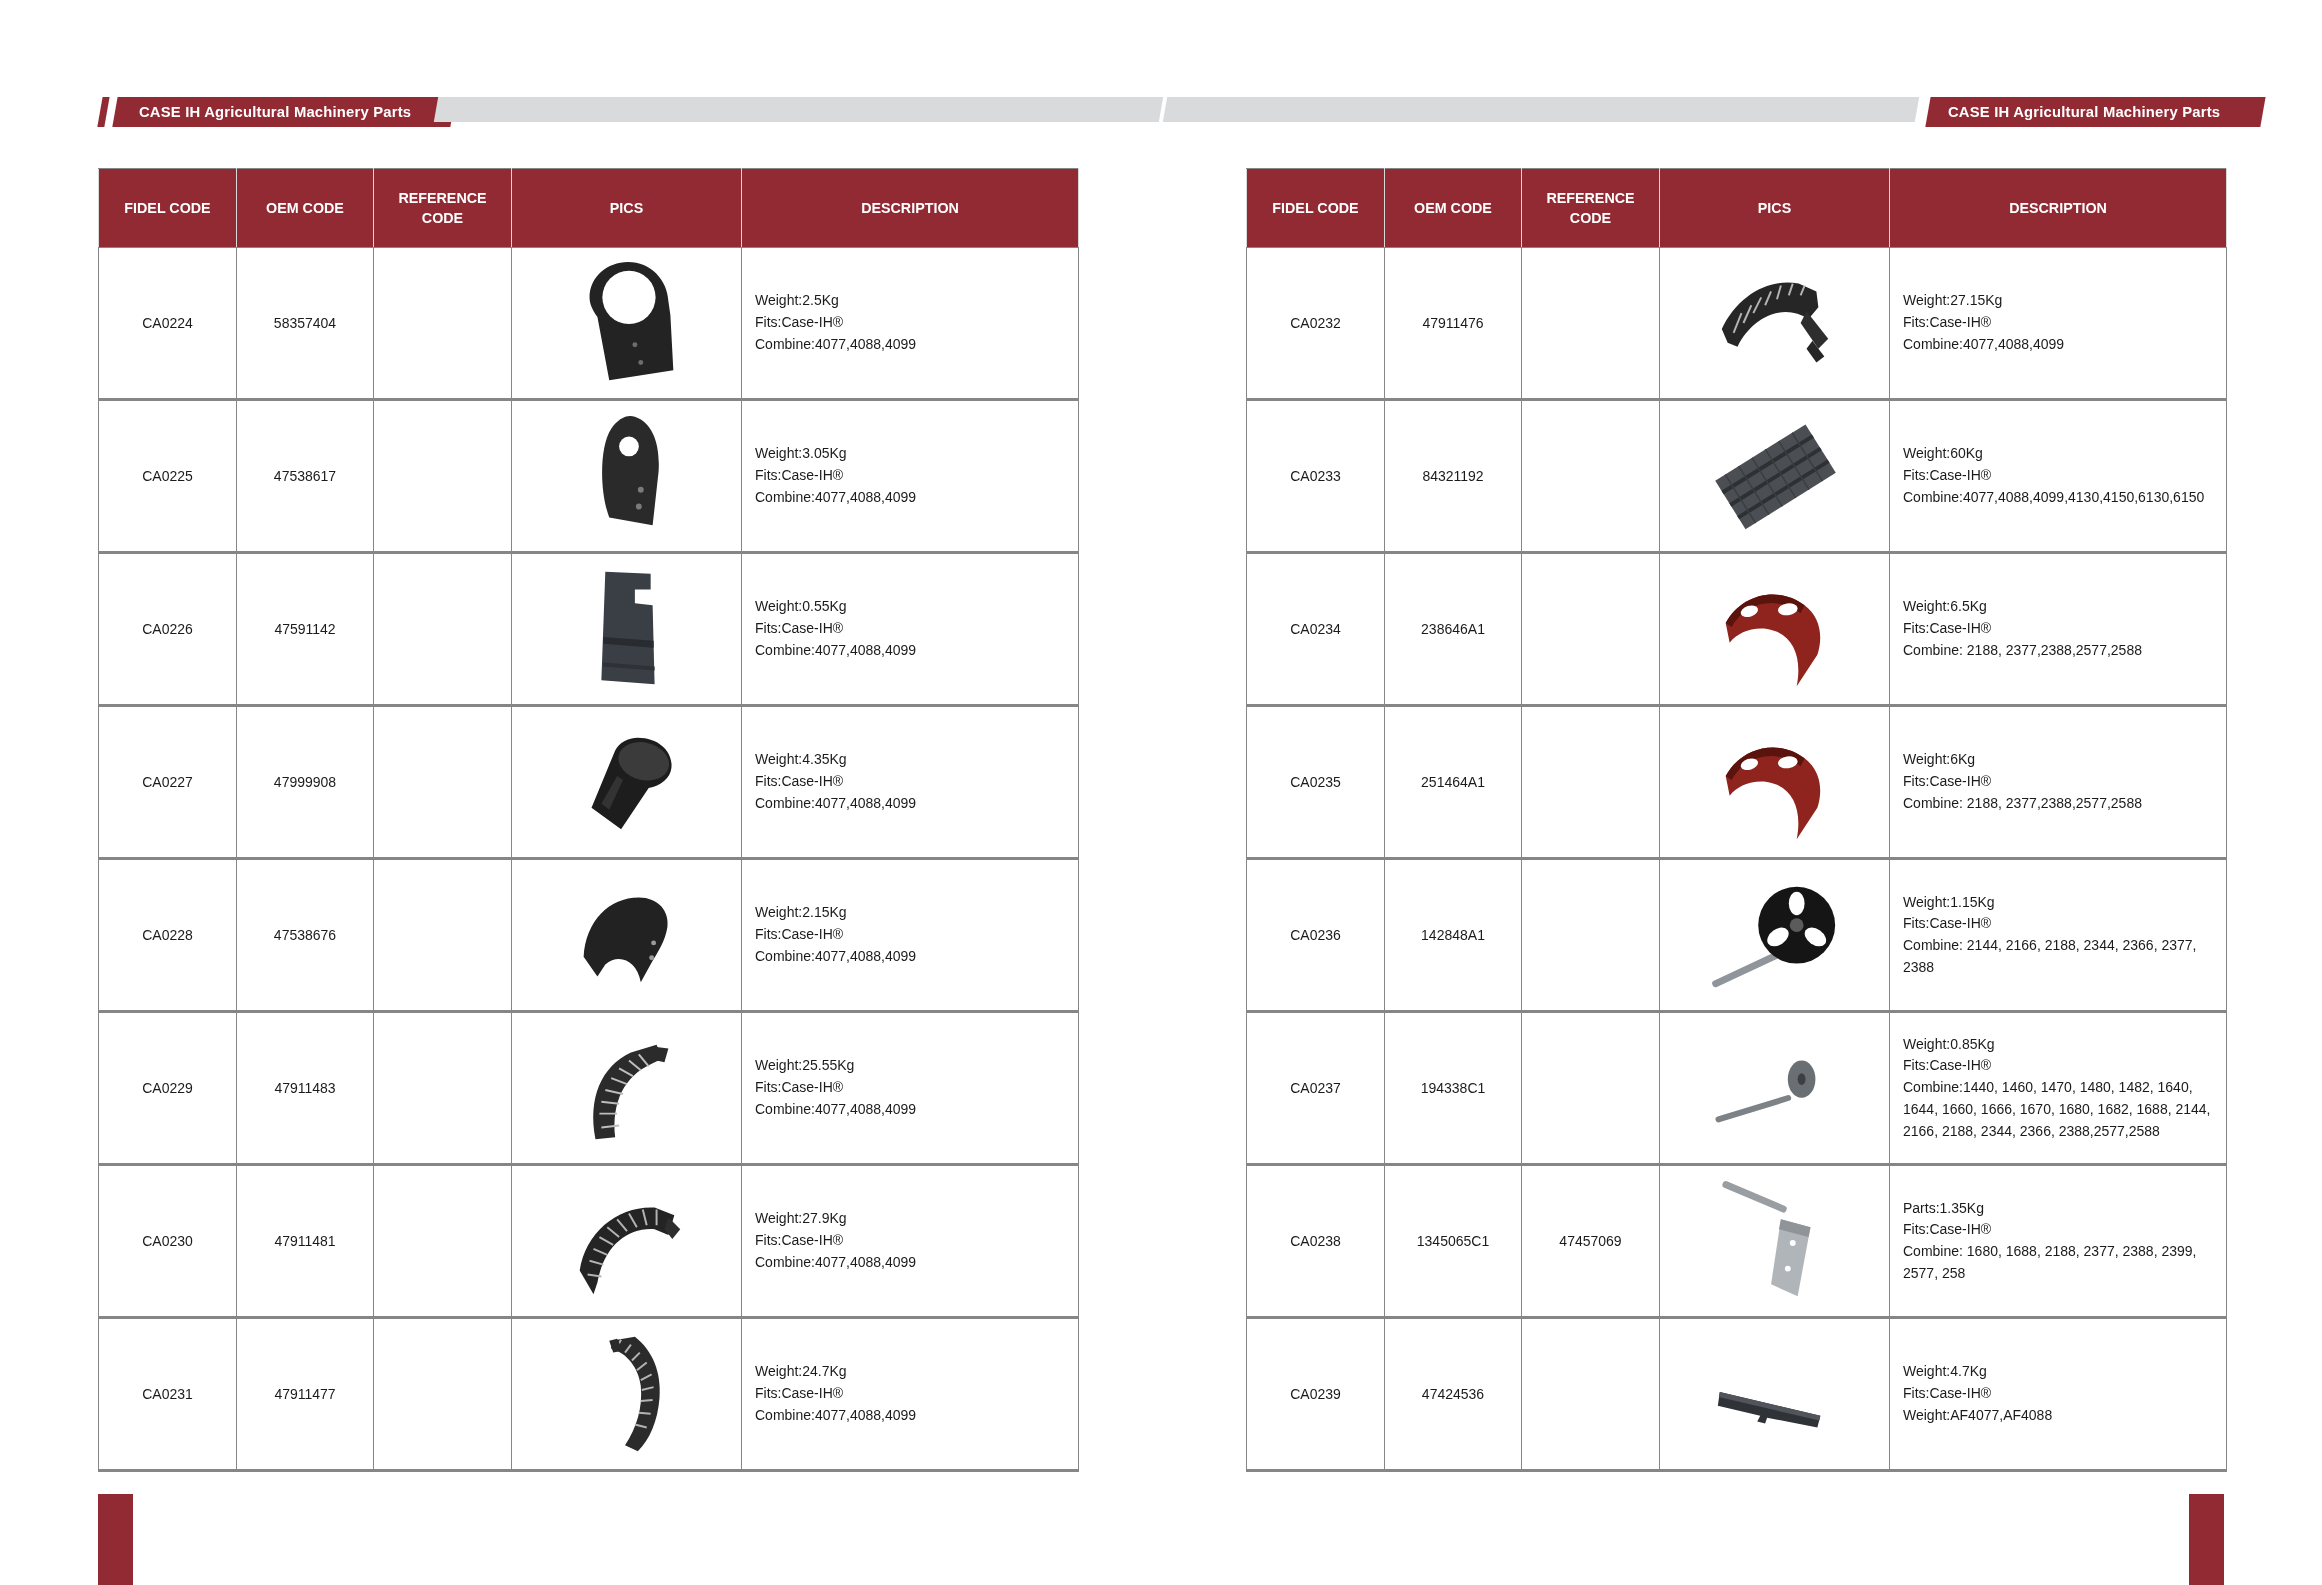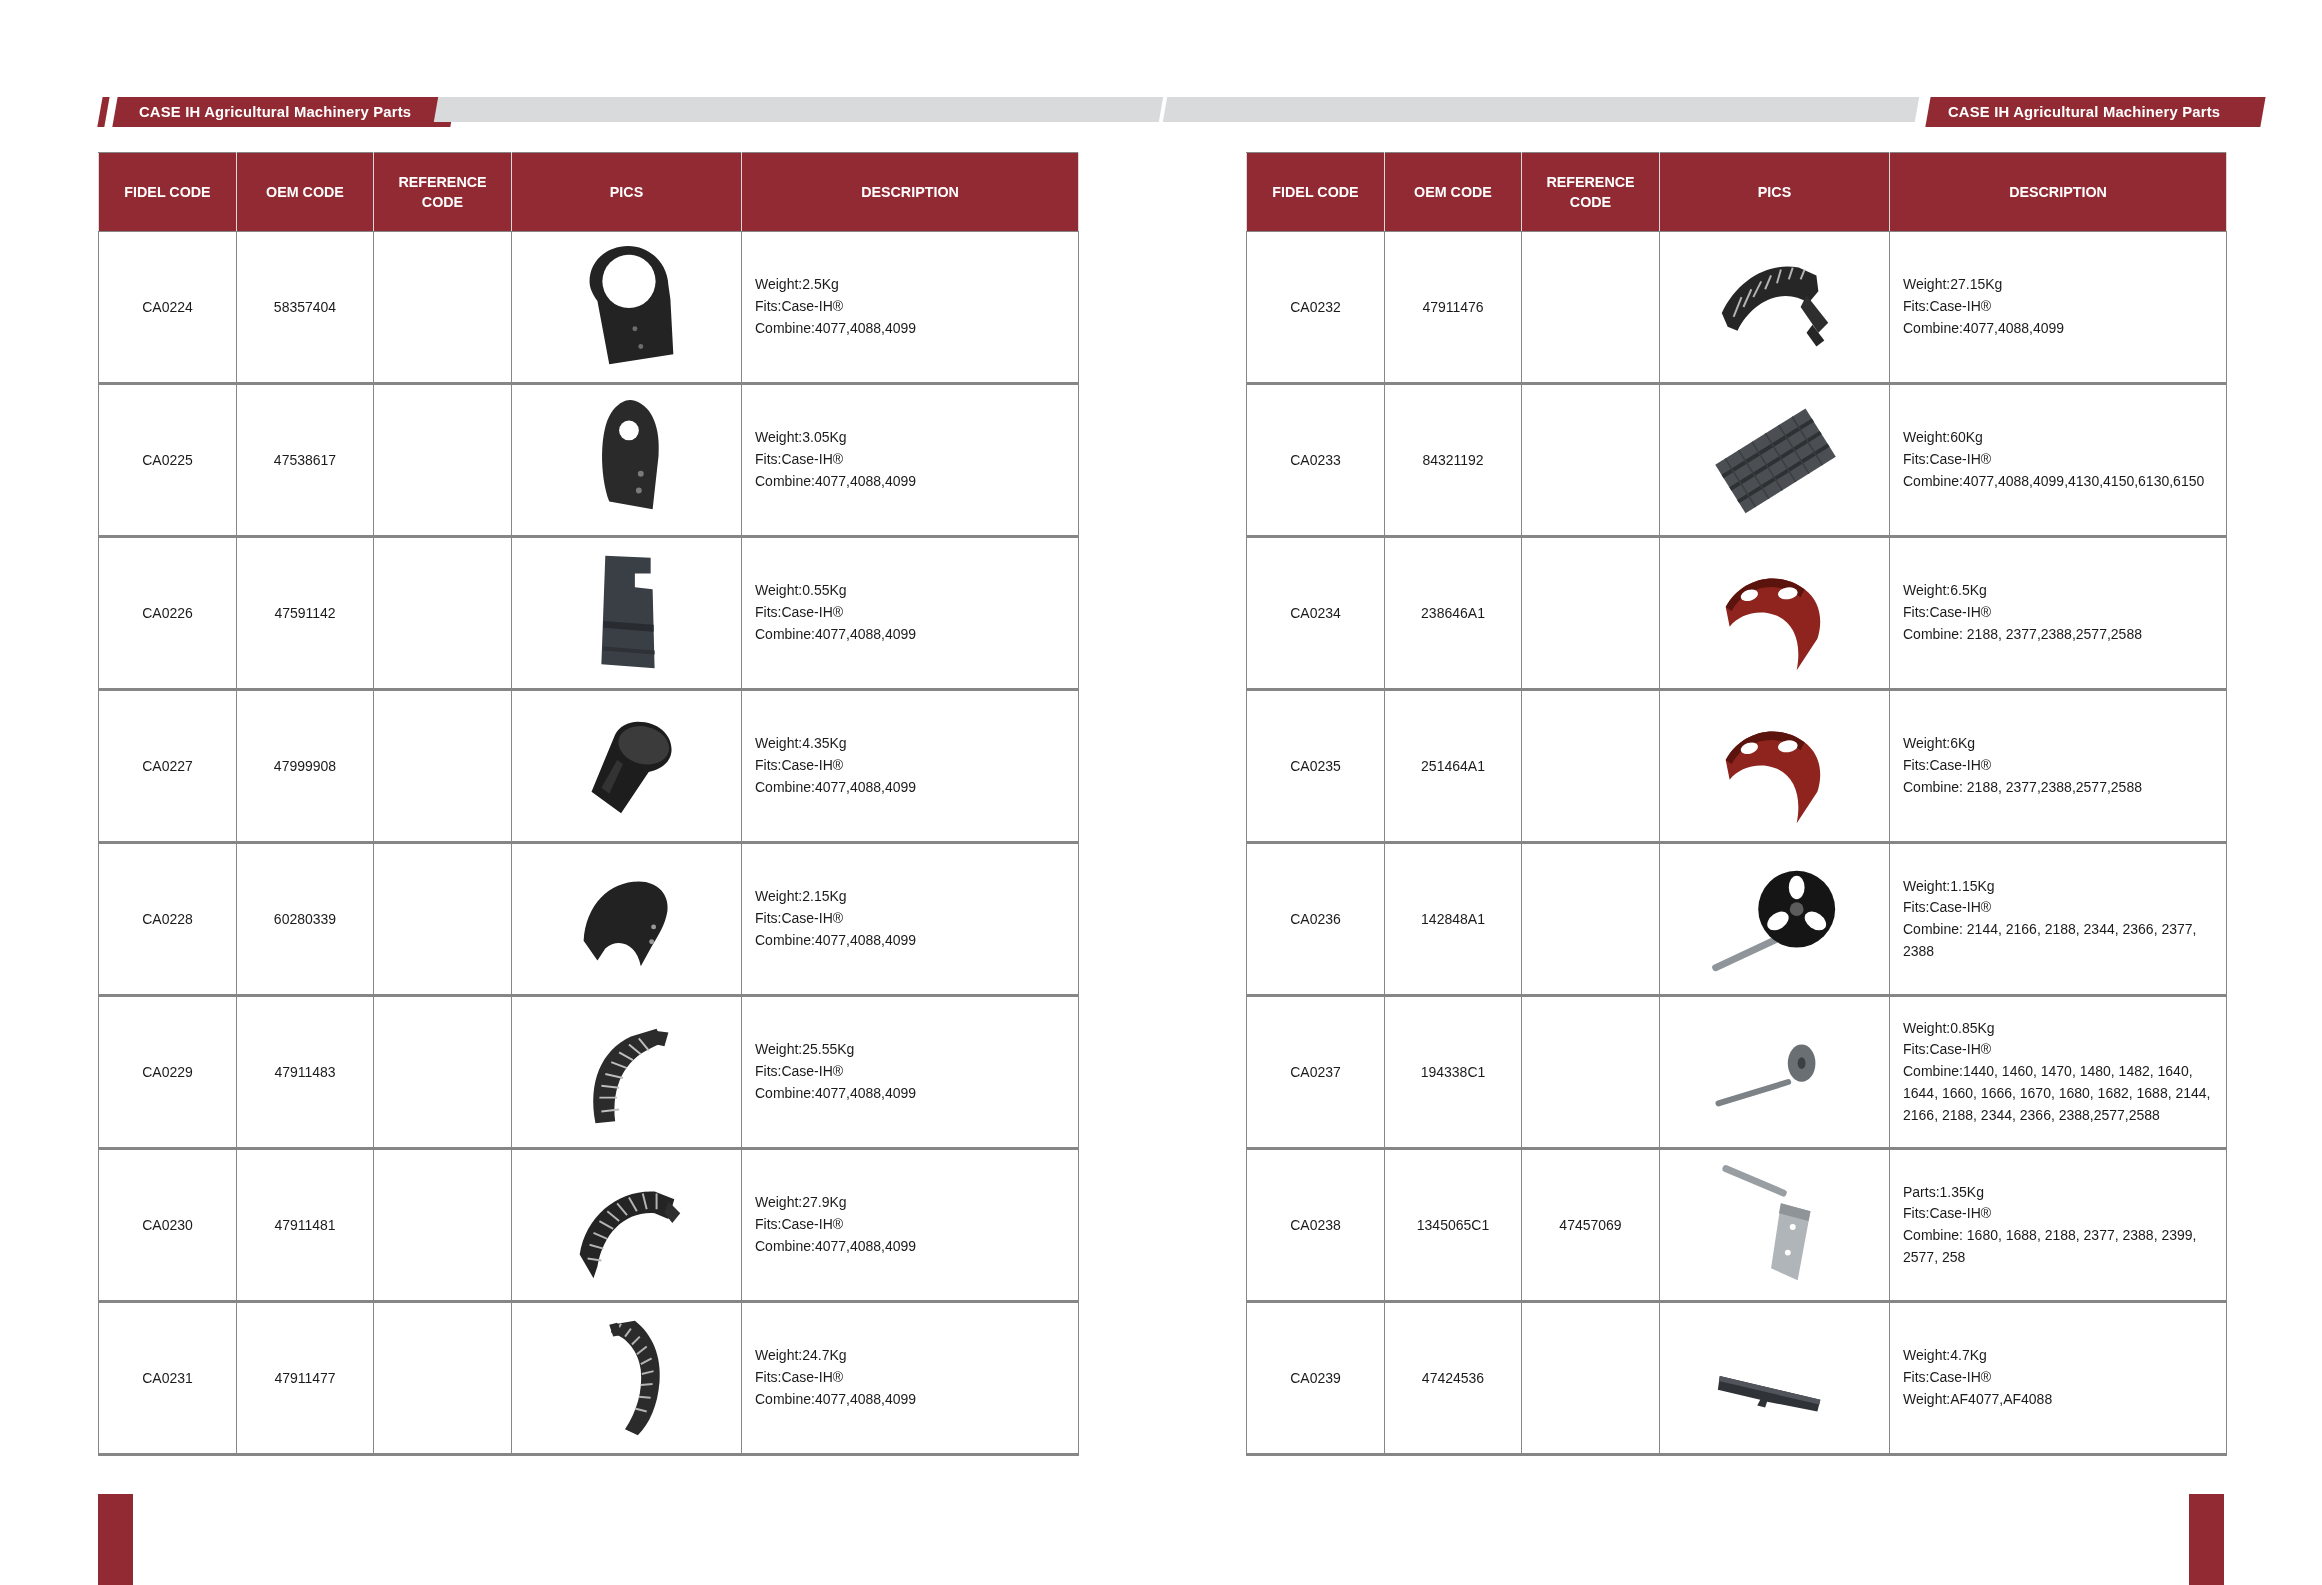--- a/index.html
+++ b/index.html
@@ -16,21 +16,21 @@
   .band-piece{position:absolute;top:97px;transform:skewX(-10deg);}
   .stripe{background:var(--brand-red);height:29.5px;}
   .banner{
     background:var(--brand-red);height:29.5px;color:#fff;font-weight:bold;font-size:14.8px;
     display:flex;align-items:center;white-space:nowrap;
   }
   .banner .banner-text{transform:skewX(10deg);letter-spacing:0.2px;}
   .grayband{background:var(--band-gray);height:25px;}
   
   .parts-table{
-    position:absolute;top:152px;width:978px;border-collapse:collapse;table-layout:fixed;
+    position:absolute;top:168px;width:978px;border-collapse:collapse;table-layout:fixed;
     border:1.8px solid var(--border-gray);
     padding-left:39px;
   }
   .parts-table th{
     background:var(--brand-red);color:#ffffff;font-size:14.3px;font-weight:bold;
     height:78px;text-align:center;vertical-align:middle;line-height:1.4;
     border-left:1.8px solid #d8d8d8;border-right:1.8px solid #d8d8d8;
     border-top:1.8px solid var(--border-gray);border-bottom:1.8px solid var(--border-gray);
     padding:0 5.5px;
   }
@@ -157,21 +157,21 @@
             </div>
           </td>
           <td class="desc-cell">
             <div>Weight:4.35Kg</div>
             <div>Fits:Case-IH®</div>
             <div>Combine:4077,4088,4099</div>
           </td>
         </tr>
         <tr>
           <td>CA0228</td>
-          <td>60280339</td>
+          <td>47538676</td>
           <td></td>
           <td>
             <div class="pic-wrap">
               <svg width="138" height="138" viewBox="0 0 140 140">
                 <path d="M26 92 C28 56 52 32 82 32 C102 32 113 46 111 62 C109 76 101 88 95 98 L84 118 C80 96 62 88 48 100 L40 112 Z" fill="#222222"></path>
                 <circle cx="97" cy="78" r="2.5" fill="#9a9a9a"></circle>
                 <circle cx="95" cy="93" r="2.5" fill="#9a9a9a"></circle>
               </svg>
             </div>
           </td>

